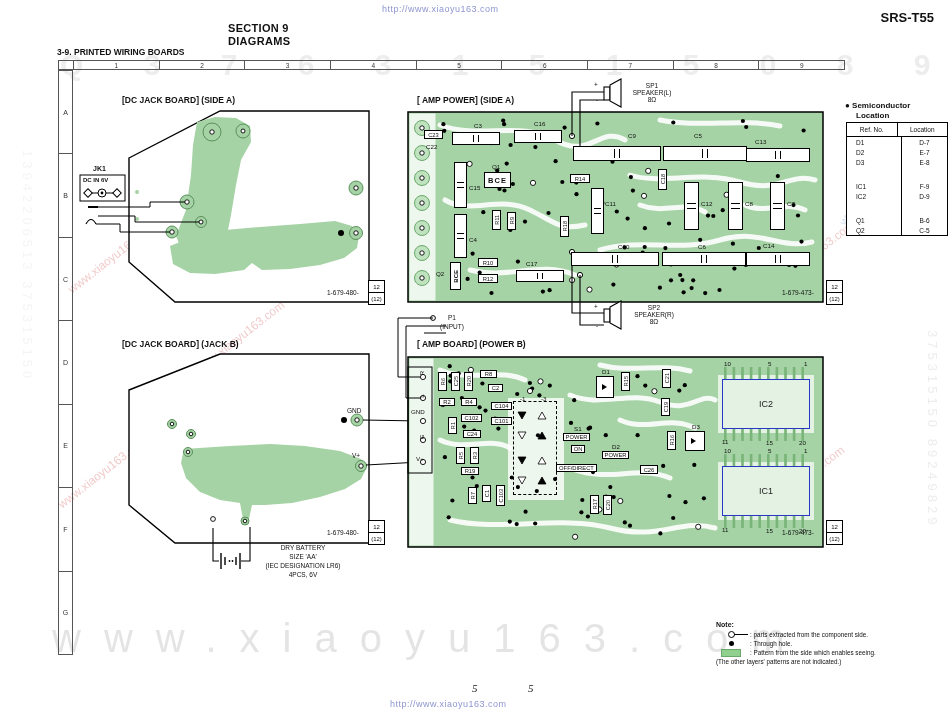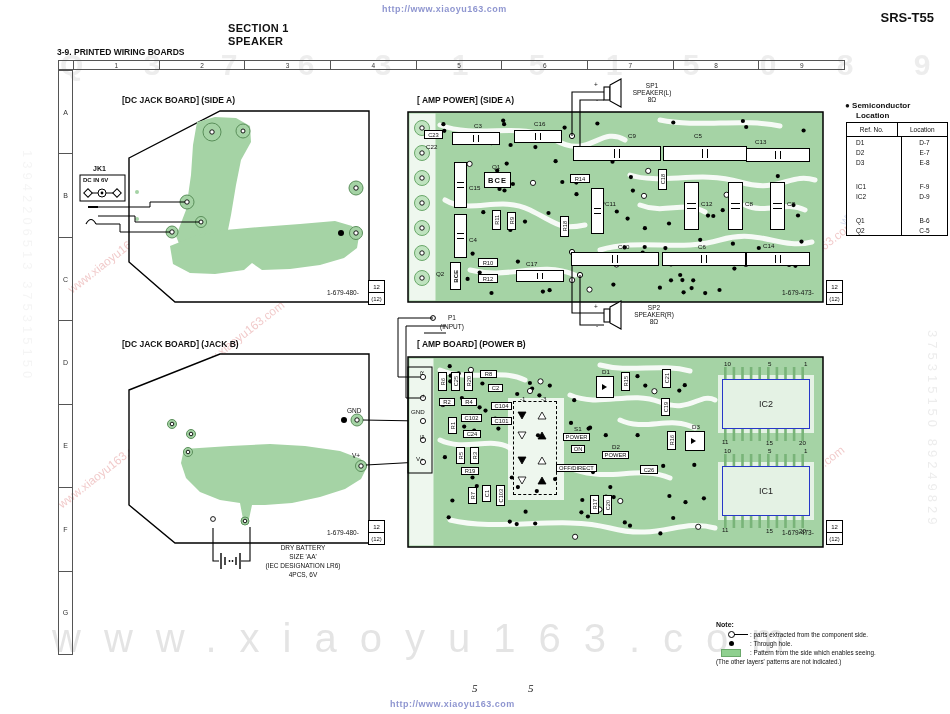--- a/index.html
+++ b/index.html
@@ -1,20 +1,20 @@
 <!DOCTYPE html>
 <html><head>
 <meta charset="utf-8">
 <style>
   html,body{margin:0;padding:0;background:#e9e9e9;}
   .page{position:relative;width:950px;height:714px;background:#fff;overflow:hidden;
         font-family:"Liberation Sans",sans-serif;color:#111;}
   .abs{position:absolute;}
   
-  .wm-url{position:absolute;font-size:9px;color:#8f96d0;letter-spacing:.5px;font-weight:bold;}
+  .wm-url{position:absolute;font-size:9px;color:#8f96d0;letter-spacing:.5px;}
   .wm-ghost{position:absolute;font-size:30px;font-weight:bold;color:rgba(140,140,140,.16);
             letter-spacing:26px;white-space:nowrap;}
   .wm-big{position:absolute;font-size:40px;color:rgba(120,120,120,.20);letter-spacing:23px;white-space:nowrap;}
   .wm-diag{position:absolute;font-size:12px;white-space:nowrap;opacity:.45;}
   .wm-vert{position:absolute;writing-mode:vertical-rl;font-size:13px;color:rgba(150,150,150,.18);letter-spacing:4px;}
   
   .model{position:absolute;right:16px;top:10px;font-size:13px;font-weight:bold;}
   .sec{position:absolute;left:228px;font-size:11px;font-weight:bold;letter-spacing:.3px;}
   .subsec{position:absolute;left:57px;top:47px;font-size:8.5px;font-weight:bold;}
   
@@ -95,22 +95,22 @@
   <div id="diag-wms">
       <div class="wm-diag" style="left: 58px; top: 250px; color: rgb(224, 138, 138); transform: rotate(-38deg);">www.xiaoyu163.com</div>
       <div class="wm-diag" style="left: 48px; top: 465px; color: rgb(224, 138, 138); transform: rotate(-38deg);">www.xiaoyu163.com</div>
       <div class="wm-diag" style="left: 185px; top: 330px; color: rgb(224, 138, 138); transform: rotate(-38deg);">www.xiaoyu163.com</div>
       <div class="wm-diag" style="left: 755px; top: 250px; color: rgb(224, 138, 138); transform: rotate(-38deg);">www.xiaoyu163.com</div>
       <div class="wm-diag" style="left: 745px; top: 475px; color: rgb(224, 138, 138); transform: rotate(-38deg);">www.xiaoyu163.com</div>
       <div class="wm-diag" style="left: 815px; top: 170px; color: rgb(159, 176, 221); transform: rotate(-60deg);">www.xiaoyu163.com</div>
     </div>
 
   <div class="model">SRS-T55</div>
-  <div class="sec" style="top:22px;">SECTION 1</div>
-  <div class="sec" style="top:35px;">SPEAKER</div>
+  <div class="sec" style="top:22px;">SECTION 9</div>
+  <div class="sec" style="top:35px;">DIAGRAMS</div>
   <div class="subsec">3-9. PRINTED WIRING BOARDS</div>
 
   <div class="gridcols">
     <div class="gc0"></div>
     <div id="grid-cols" style="display:flex;flex:1;">
         <div class="gcell">1</div>
         <div class="gcell">2</div>
         <div class="gcell">3</div>
         <div class="gcell">4</div>
         <div class="gcell">5</div>

